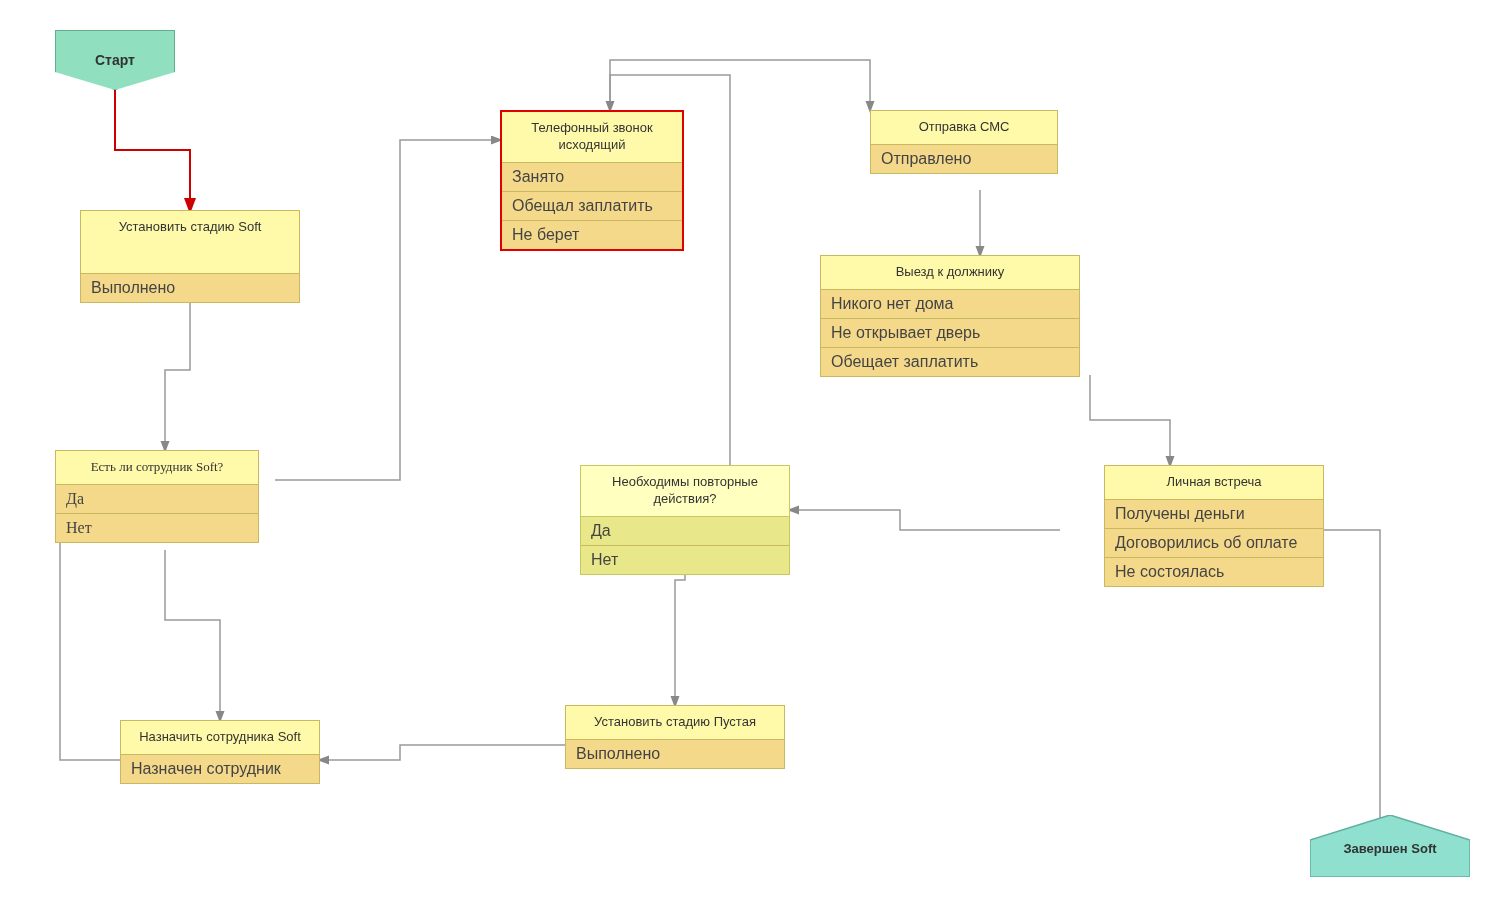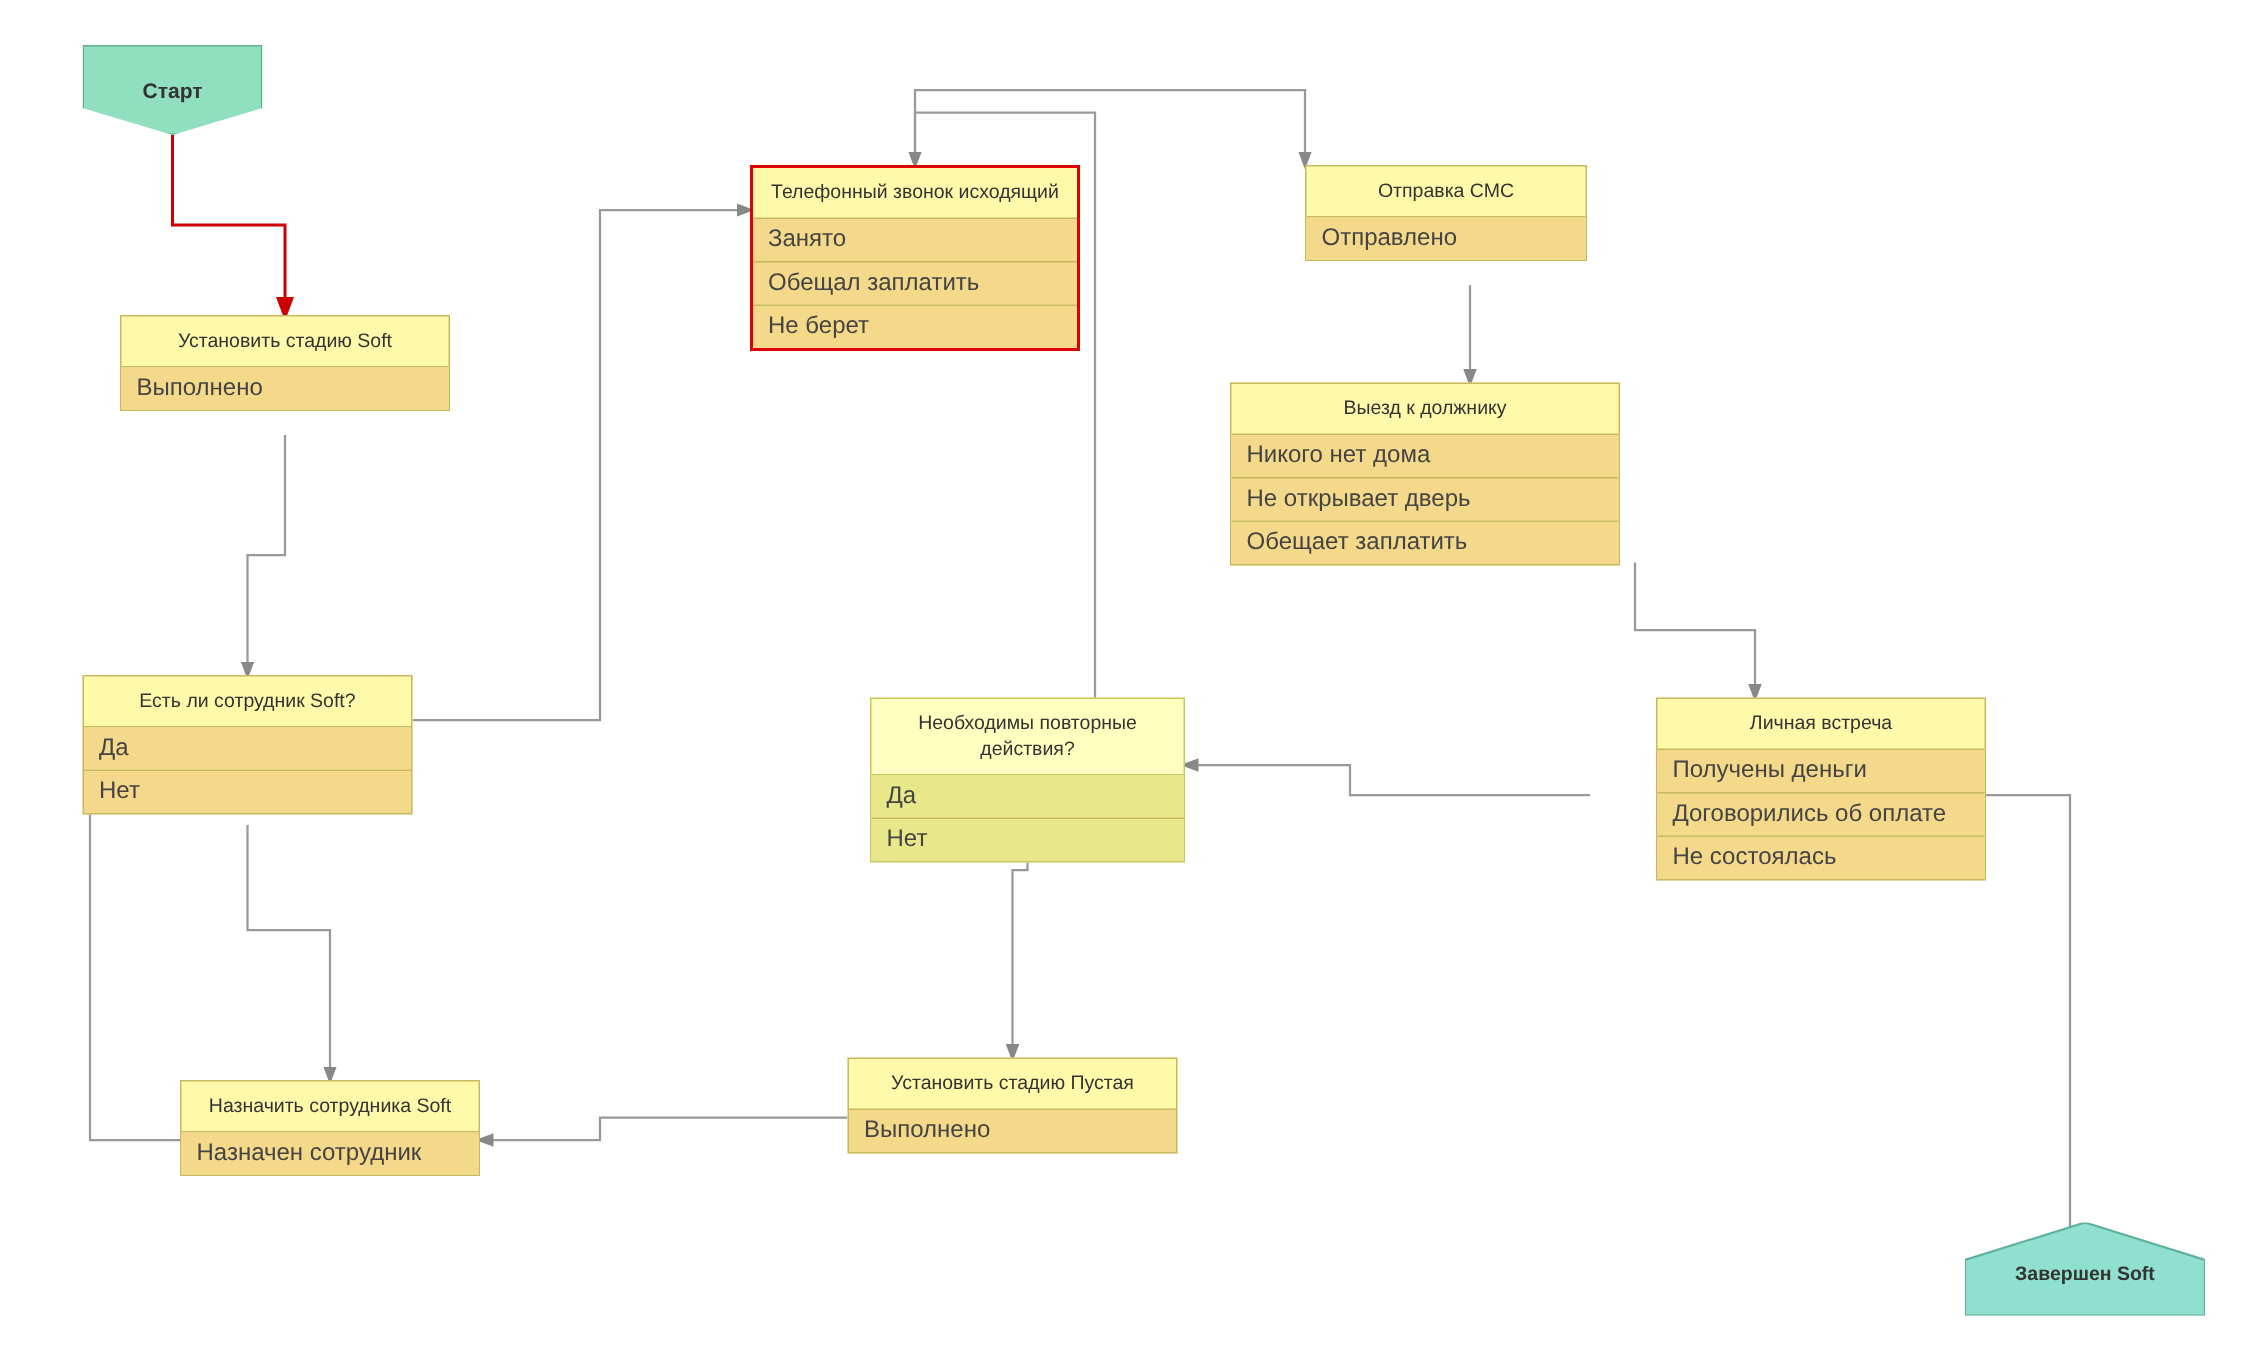--- a/index.html
+++ b/index.html
@@ -118,43 +118,43 @@
 
   <path d="M565,745 L400,745 L400,760 L320,760" stroke="#999" stroke-width="1.5" fill="none" marker-end="url(#arrow-gray)"></path>
 
   <path d="M1280,530 L1380,530 L1380,845" stroke="#999" stroke-width="1.5" fill="none" marker-end="url(#arrow-gray)"></path>
 </svg>
 
 <div class="start-shape" style="left:55px; top:30px;">
   <span>Старт</span>
 </div>
 
-<div class="process-box" style="left:80px; top:210px; width:220px;">
+<div class="process-box" style="left:80px; top:210px; width:220px;gap:29px;">
   <div class="title">Установить стадию Soft</div>
   <div class="options">
     <div class="option-item">Выполнено</div>
   </div>
 </div>
 
-<div class="process-box" style="left:55px; top:450px; width:220px;">
+<div class="process-box" style="left:55px; top:450px; width:204px;font-family:Liberation Serif, serif;">
   <div class="title">Есть ли сотрудник Soft?</div>
   <div class="options">
     <div class="option-item">Да</div>
     <div class="option-item">Нет</div>
   </div>
 </div>
 
 <div class="process-box" style="left:120px; top:720px; width:200px;">
   <div class="title">Назначить сотрудника Soft</div>
   <div class="options">
     <div class="option-item">Назначен сотрудник</div>
   </div>
 </div>
 
-<div class="process-box red-border" style="left:500px; top:110px; width:220px;">
+<div class="process-box red-border" style="left:500px; top:110px; width:184px;">
   <div class="title">Телефонный звонок исходящий</div>
   <div class="options">
     <div class="option-item">Занято</div>
     <div class="option-item">Обещал заплатить</div>
     <div class="option-item">Не берет</div>
   </div>
 </div>
 
 <div class="process-box" style="left:870px; top:110px; width:188px;">
   <div class="title">Отправка СМС</div>

